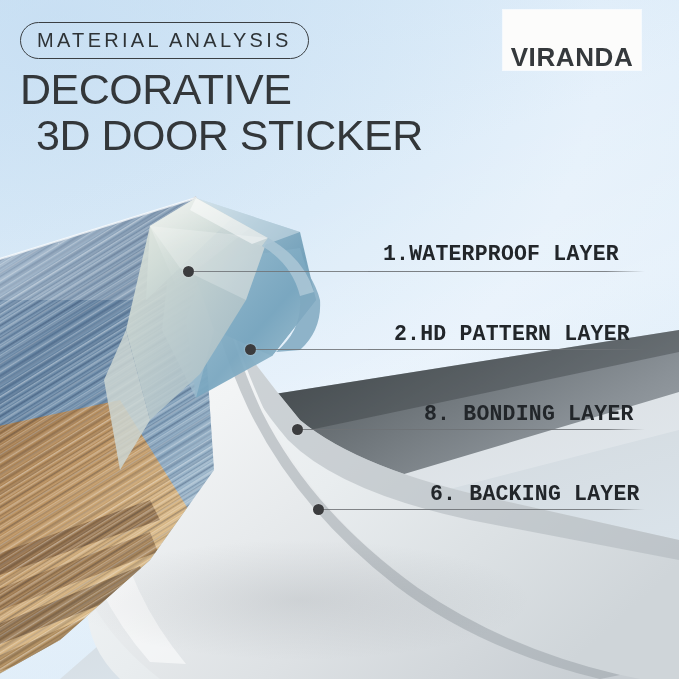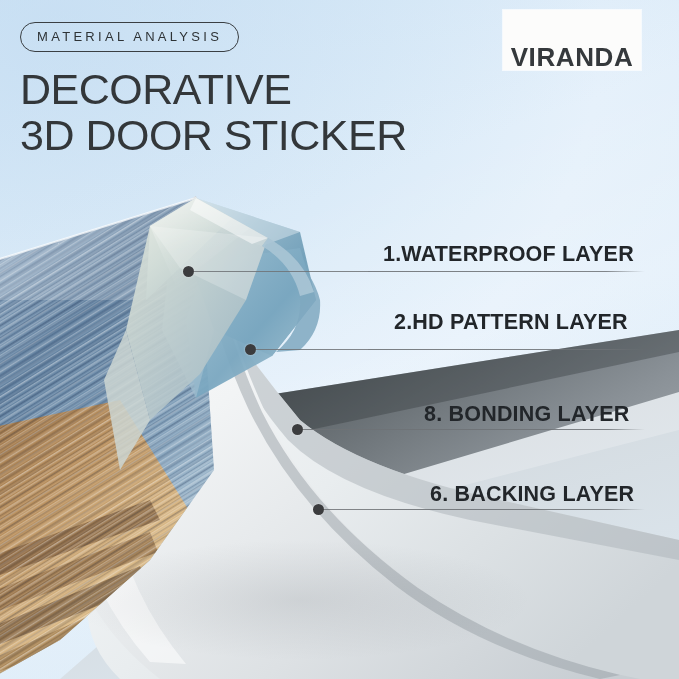--- a/index.html
+++ b/index.html
@@ -15,29 +15,29 @@
   }
   #stage::after{
     content:"";position:absolute;inset:0;pointer-events:none;
     background:linear-gradient(160deg, rgba(196,221,242,.55) 0%, rgba(255,255,255,0) 34%, rgba(255,255,255,.18) 55%, rgba(206,227,245,.30) 100%);
   }
 
   
   .badge{
     position:absolute;left:20px;top:22px;
     padding:7px 16px 8px;border:1.6px solid #3a3f43;border-radius:999px;
-    font-size:13px;letter-spacing:3.3px;color:#2e3336;
+    font-size:20px;letter-spacing:3.3px;color:#2e3336;
     line-height:1;white-space:nowrap;background:transparent;z-index:8;
   }
   .headline{
     position:absolute;left:20px;top:66px;z-index:8;
     color:#33373a;font-weight:normal;font-size:43px;line-height:1.07;
     letter-spacing:-.5px;white-space:nowrap;
   }
-  .headline .l2{display:block;}
+  .headline .l2{display:block;margin-left:16px;}
 
   .brandbox{
     position:absolute;left:503px;top:10px;width:138px;height:60px;
     background:#fcfcfb;z-index:9;
     display:flex;align-items:flex-end;justify-content:center;
     box-shadow:0 0 0 1px rgba(255,255,255,.7);
   }
   .brandbox .brandtext{
     font-weight:bold;font-size:26px;letter-spacing:.6px;color:#35393c;line-height:1;
   }
@@ -53,20 +53,21 @@
     position:absolute;width:11px;height:11px;border-radius:50%;
     background:#3b3c3e;box-shadow:0 0 2px rgba(255,255,255,.55);
   }
   .callout .lead{
     position:absolute;height:1px;background:#6e7276;opacity:.85;
   }
   .callout .txt{
     position:absolute;white-space:nowrap;
     font-weight:bold;font-size:21.5px;letter-spacing:.2px;color:#22262a;
     line-height:1;
+    font-family:Liberation Mono, monospace;
   }
   .callout .rule{
     position:absolute;height:1px;
     background:linear-gradient(90deg,rgba(110,114,118,.9) 0%,rgba(110,114,118,.85) 86%,rgba(110,114,118,0) 100%);
   }
 </style>
 </head>
 <body>
 
 <div id="stage">
@@ -262,21 +263,21 @@
     <div class="callout">
       <span class="dot" style="left:183px;top:266px"></span>
       <span class="lead" style="left:194px;top:271px;width:174px"></span>
       <span class="txt" style="left:383px;top:244px">1.WATERPROOF LAYER</span>
       <span class="rule" style="left:368px;top:271px;width:277px"></span>
     </div>
 
     <div class="callout">
       <span class="dot" style="left:245px;top:344px"></span>
       <span class="lead" style="left:256px;top:349px;width:112px"></span>
-      <span class="txt" style="left:394px;top:312px">2.HD PATTERN LAYER</span>
+      <span class="txt" style="left:394px;top:324px">2.HD PATTERN LAYER</span>
       <span class="rule" style="left:368px;top:349px;width:277px"></span>
     </div>
 
     <div class="callout">
       <span class="dot" style="left:292px;top:424px"></span>
       <span class="lead" style="left:303px;top:429px;width:77px"></span>
       <span class="txt" style="left:424px;top:404px">8. BONDING LAYER</span>
       <span class="rule" style="left:380px;top:429px;width:265px"></span>
     </div>
 

